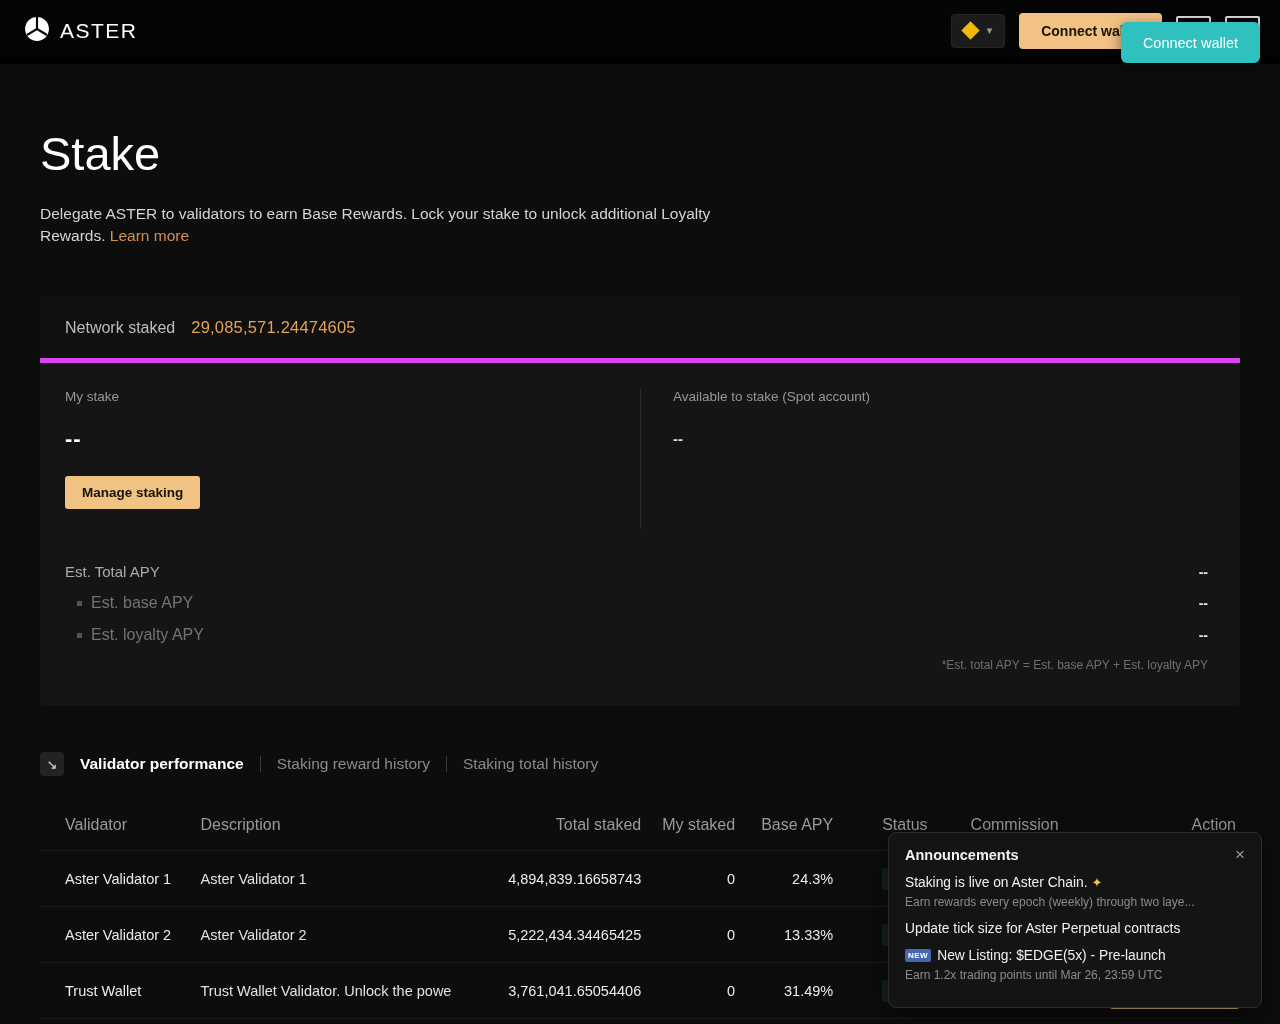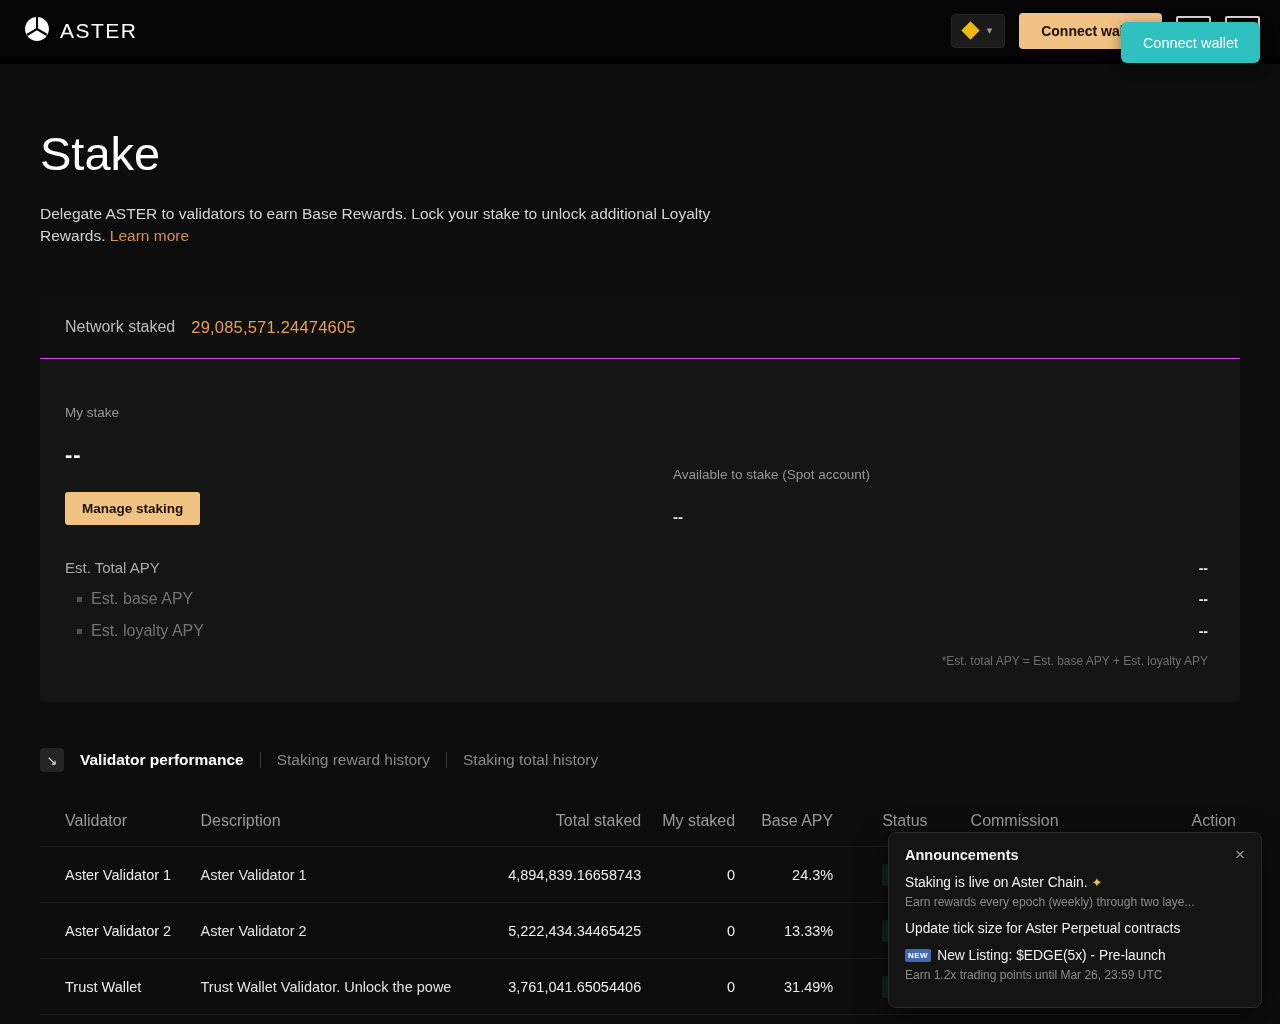--- a/index.html
+++ b/index.html
@@ -25,26 +25,26 @@
     box-shadow:0 4px 14px rgba(0,0,0,.45); font-family:"Liberation Sans", sans-serif; }
 
   
   .main { padding:0 40px; }
   .page-title { margin-top:62px; font-size:47px; font-weight:500; color:#fff; }
   .page-desc { margin-top:22px; font-size:15.5px; line-height:1.42; color:#d4d4d4; max-width:700px; }
   .learn-more { color:#d78f4e; text-decoration:none; cursor:pointer; }
 
   
   .card { margin-top:50px; background:#151515; border-radius:4px; }
-  .card-head { padding:21px 25px; background:#101010; border-bottom:1px solid #d946ef;
-    display:flex; align-items:flex-start; gap:16px; border-radius:4px 4px 0 0; }
+  .card-head { padding:21px 25px; background:#101010; border-bottom:5px solid #d946ef;
+    display:flex; align-items:center; gap:16px; border-radius:4px 4px 0 0; }
   .net-label { font-size:16px; color:#bdbdbd; }
   .net-value { font-size:16.5px; color:#e6a156; letter-spacing:.2px; }
   .card-body { padding:26px 32px 34px 25px; }
-  .stake-cols { display:flex; min-height:140px;align-items:flex-end; }
+  .stake-cols { display:flex; min-height:140px; }
   .col-left { width:575px; }
   .col-div { width:1px; background:#2a2a2a; margin-right:32px; }
   .sm-label { font-size:13.5px; color:#979797; }
   .big-dash { margin-top:22px; font-size:22px; font-weight:700; color:#fff; letter-spacing:1px; }
   .mid-dash { margin-top:26px; font-size:15px; color:#e0e0e0; font-weight:600; }
   .manage-btn { margin-top:24px; display:inline-block; background:#f1c383; color:#1c1205; border:none;
     border-radius:3px; padding:9px 17px; font-size:13.5px; font-weight:600; cursor:pointer;
     font-family:"Liberation Sans", sans-serif; }
   .apy-block { margin-top:34px; }
   .apy-row { display:flex; align-items:center; justify-content:space-between; margin-top:14px; }

